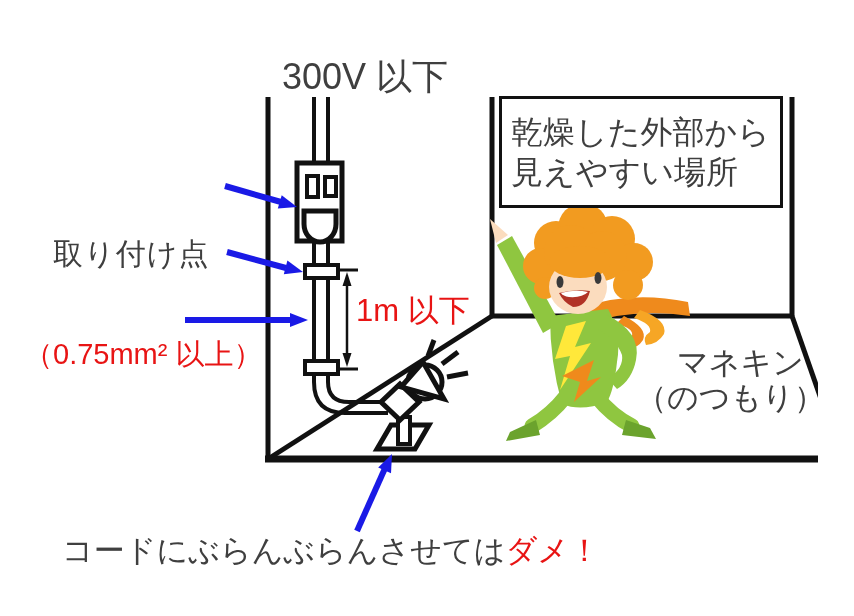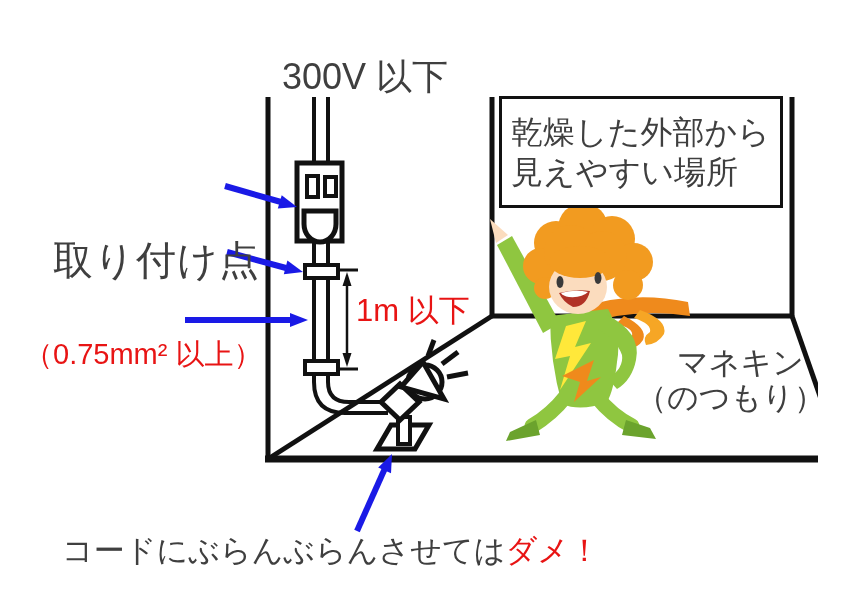--- a/index.html
+++ b/index.html
@@ -7,21 +7,21 @@
     position:relative;width:818px;height:616px;background:#fff;overflow:hidden;
     font-family:"Liberation Sans","DejaVu Sans",sans-serif;
     color:var(--text-gray,#3f3f3f);
   }
   .stage svg{position:absolute;left:0;top:0;}
   .txt{position:absolute;white-space:nowrap;line-height:1.15;}
   .gray{color:var(--text-gray,#3f3f3f);}
   .red{color:var(--red,#e81414);}
   .t-title{left:282px;top:56px;font-size:36px;}
   .t-plug{left:58px;top:167px;font-size:30px;}
-  .t-mount{left:53px;top:237px;font-size:40px;letter-spacing:1px;}
+  .t-mount{left:53px;top:237px;font-size:30px;letter-spacing:1px;}
   .t-cord{left:84px;top:301px;font-size:30px;}
   .t-cordspec{left:24px;top:338px;font-size:29px;}
   .t-dim{left:356px;top:293px;font-size:31px;text-align:right;}
   .info-box{
     position:absolute;left:499px;top:96px;width:284px;box-sizing:border-box;
     border:3px solid #111;background:#fff;padding:13px 9px;
     font-size:32px;line-height:1.25;white-space:nowrap;
   }
   .t-mannequin{left:636px;top:346px;width:168px;text-align:right;font-size:31px;line-height:1.12;}
   .t-showwin{left:587px;top:474px;font-size:31px;}

